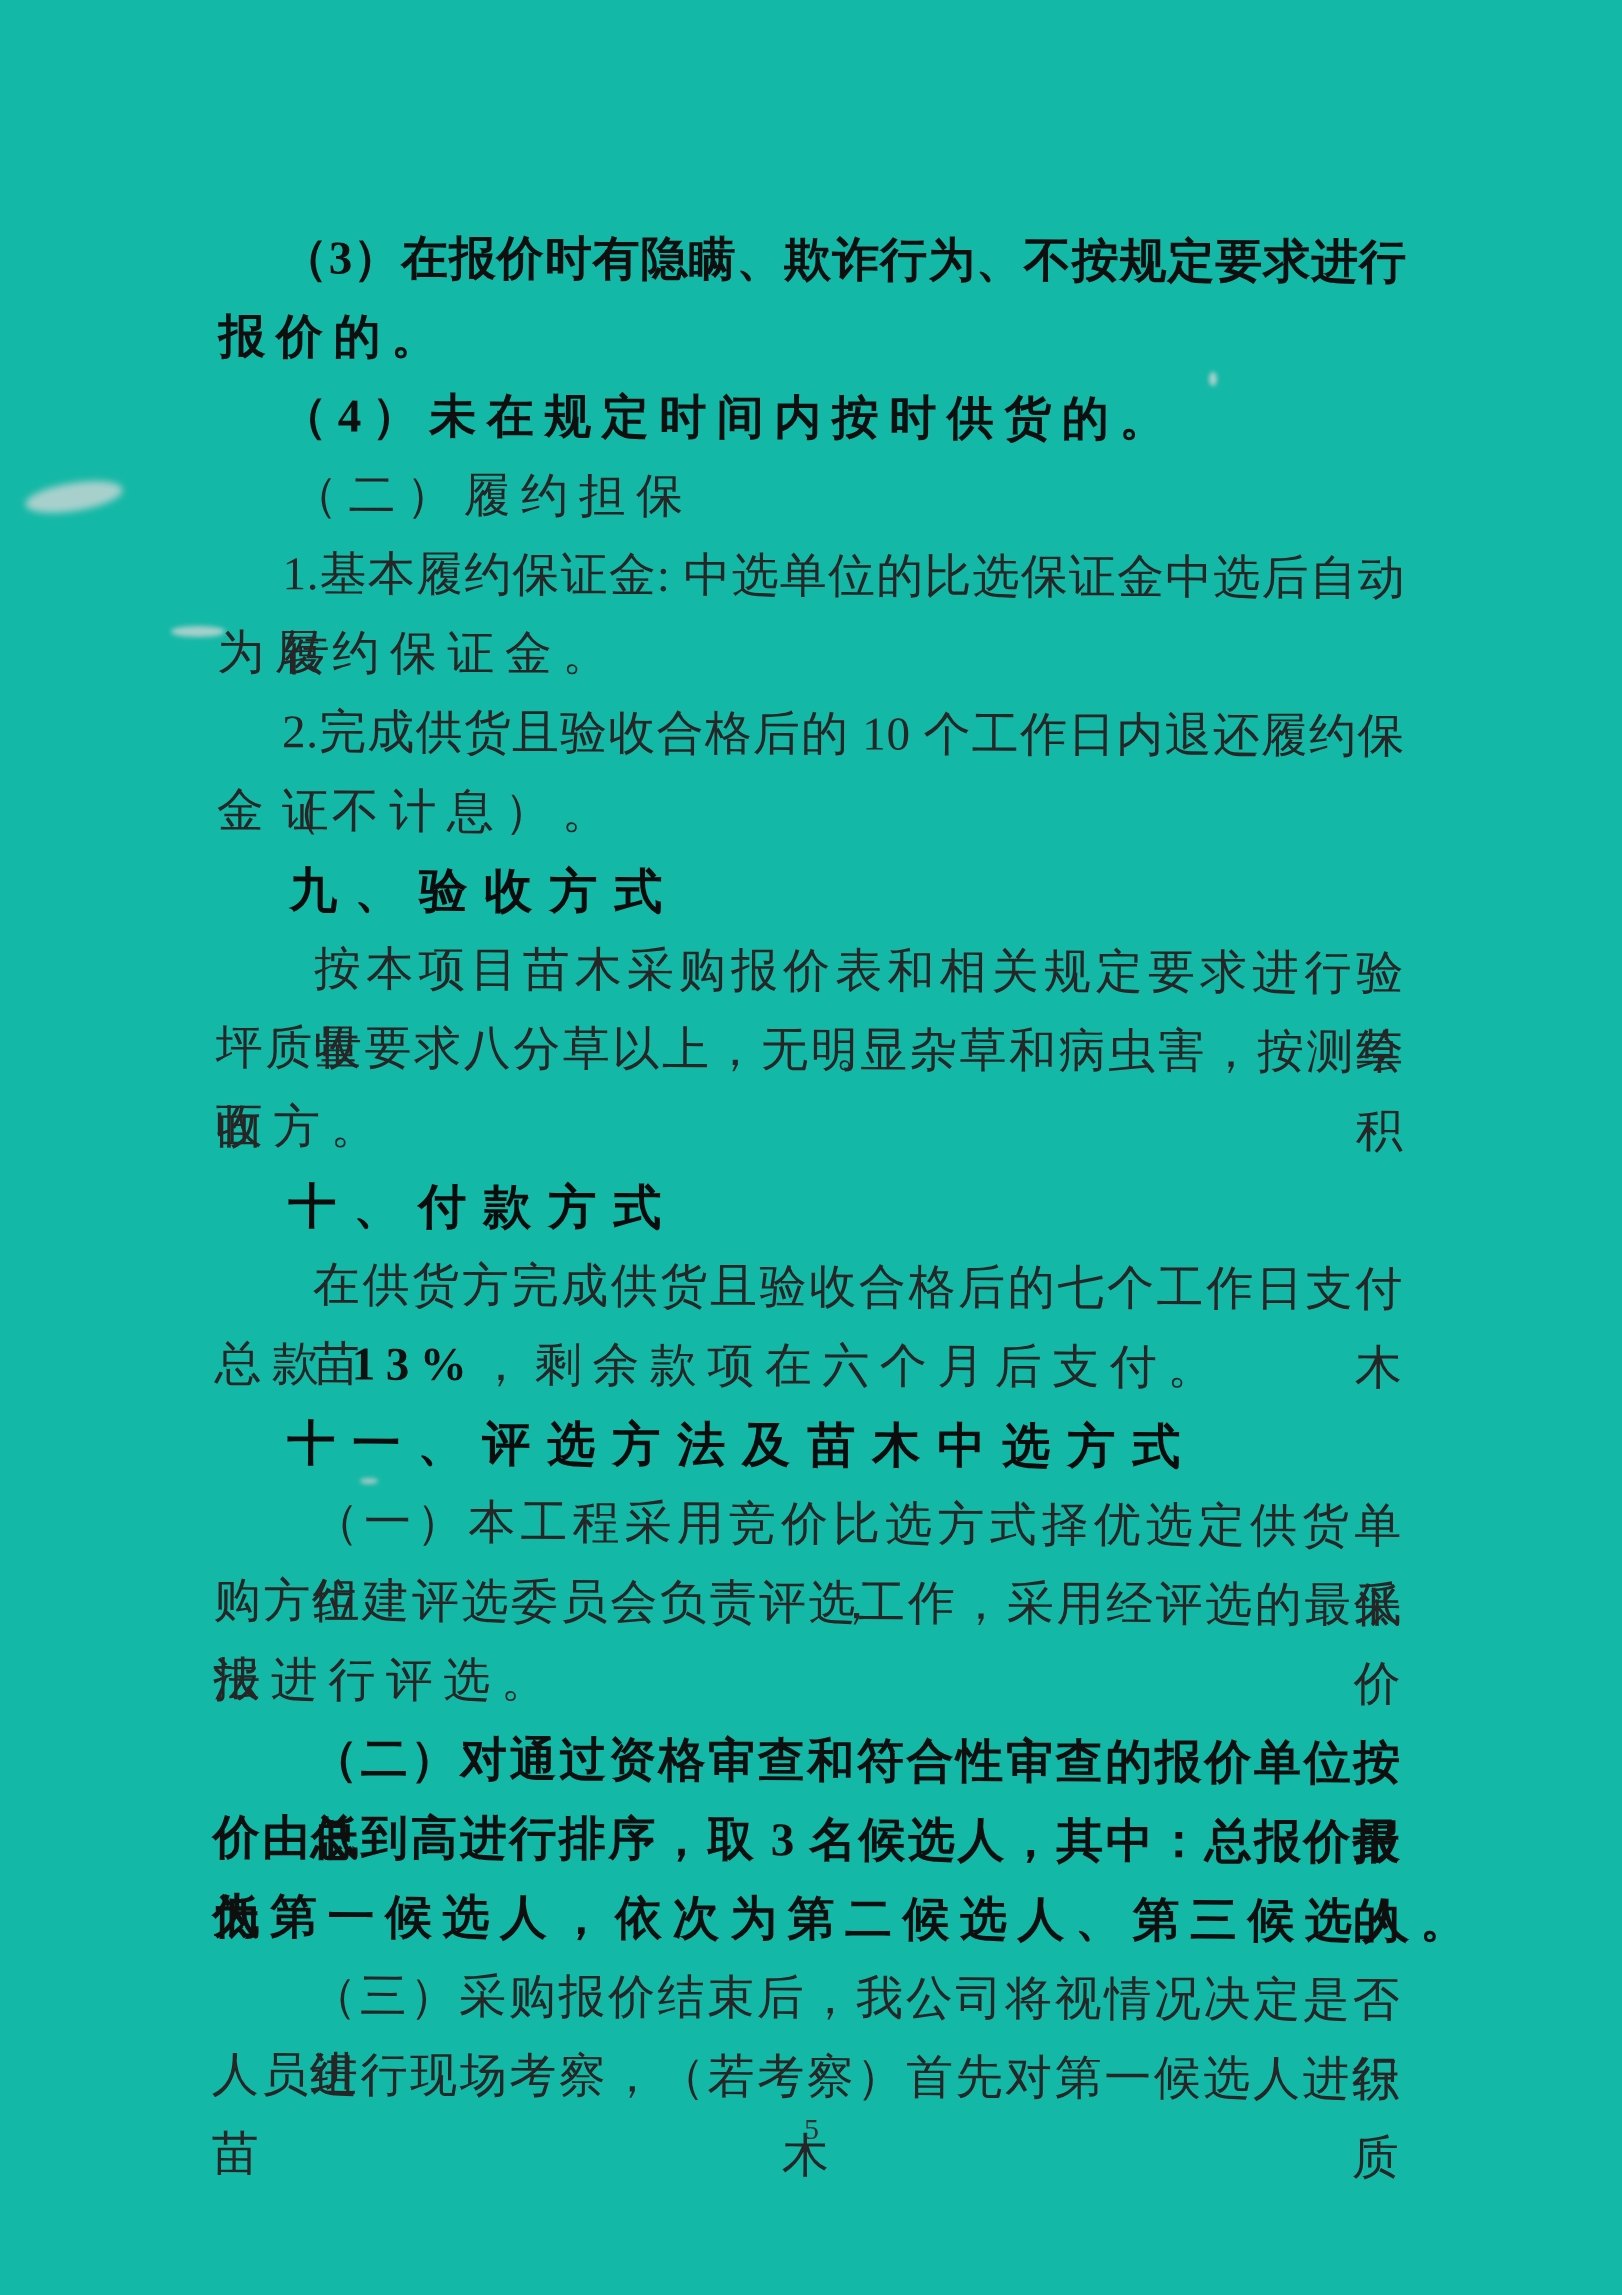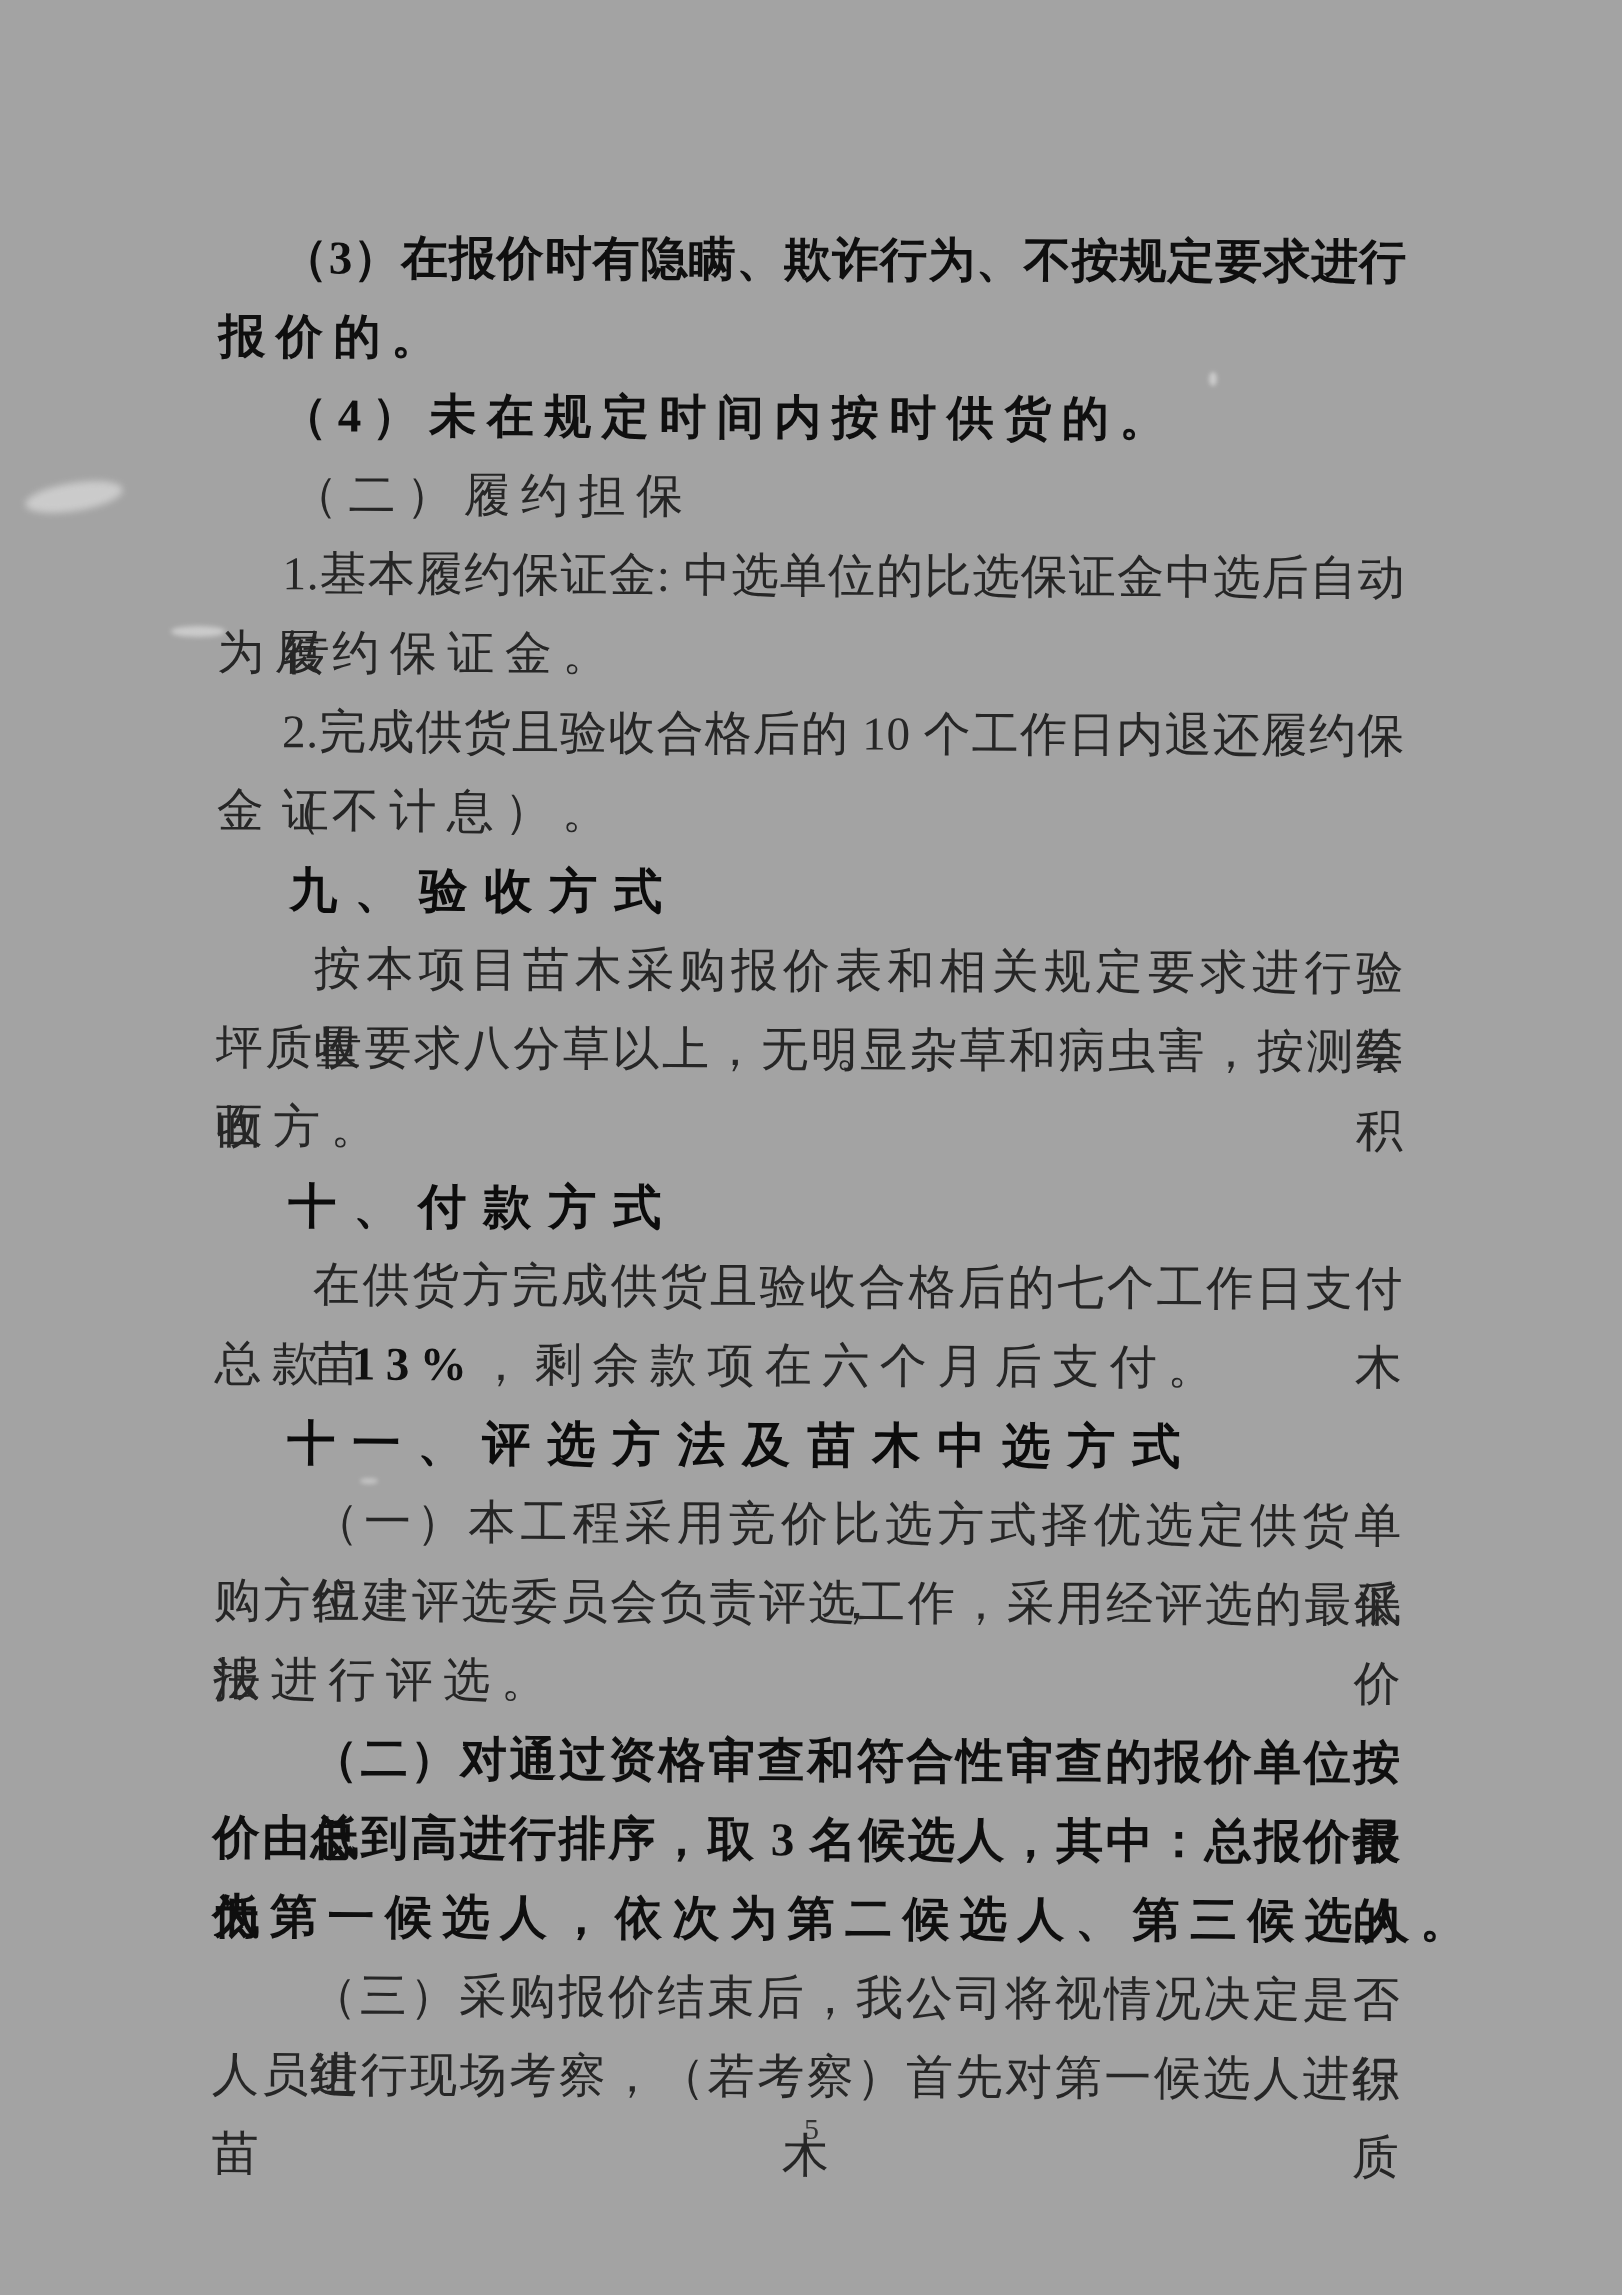--- a/index.html
+++ b/index.html
@@ -1,16 +1,16 @@
 <!DOCTYPE html>
 <html style="font-size:10.5px"><head>
 <meta charset="utf-8">
 <style>
   html,body{margin:0;padding:0;background:#ffffff;}
-  .page{position:relative;width:1623px;height:2295px;background:#a3a3a3;overflow:hidden;
+  .page{position:relative;width:1623px;height:2295px;background:#14b8a6;overflow:hidden;
         font-family:"Liberation Serif", serif;color:#262626;}
   .txt{position:absolute;left:219px;top:218px;width:1188px;
        transform:rotate(0.22deg);transform-origin:0 0;}
   .line{height:79px;line-height:79px;font-size:47px;white-space:pre;}
   
   .fill{white-space:normal;text-align:justify;text-align-last:justify;letter-spacing:0.7px;}
   
   .short{letter-spacing:10.5px;}
   .bserif{font-weight:700;color:#0f0f0f;}
   .hd{font-family:"Liberation Sans", sans-serif;font-weight:700;font-size:48px;

